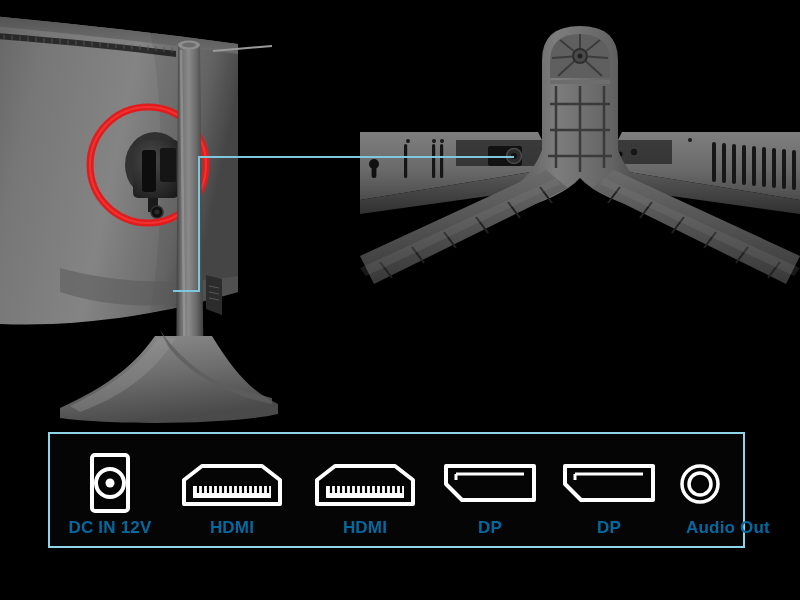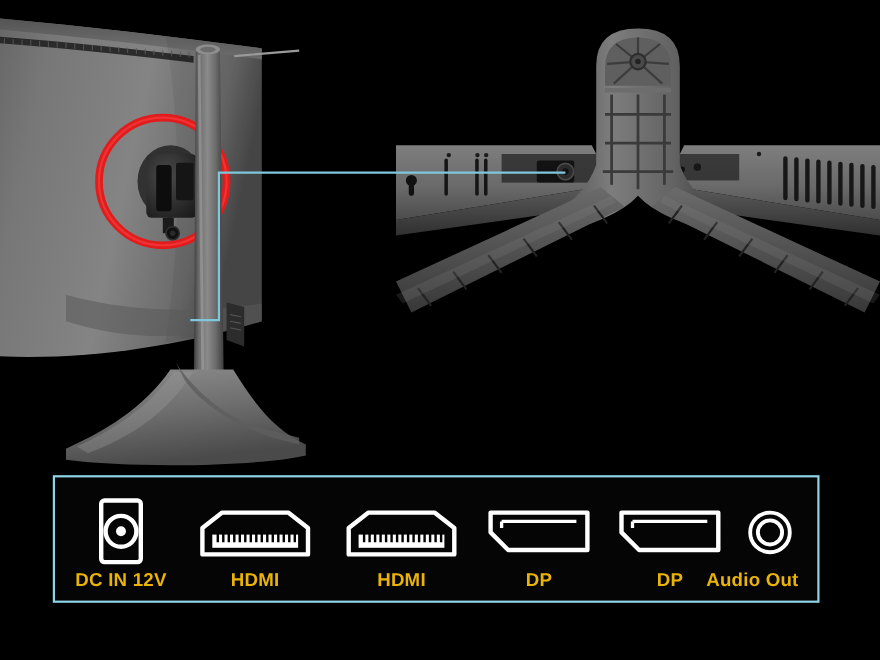--- a/index.html
+++ b/index.html
@@ -2,21 +2,21 @@
 <html><head>
 <meta charset="utf-8">
 <style>
   html,body{margin:0;padding:0;background:#000;}
   body{width:800px;height:600px;overflow:hidden;font-family:"Liberation Sans",sans-serif;}
   #stage{position:relative;width:800px;height:600px;background:#000;}
   .abs{position:absolute;}
   svg{display:block;}
   .port-label{
     position:absolute;
-    color:#eab308;
+    color:#0369a1;
     font-family:"Liberation Sans",sans-serif;
     font-size:17px;
     font-weight:700;
     letter-spacing:0.2px;
     text-align:center;
     white-space:nowrap;
     transform:translateX(-50%);
     top:518px;
   }
   .port-icon{position:absolute;transform:translateX(-50%);top:452px;}
@@ -359,15 +359,15 @@
     </svg>
   </div>
   <div class="port-label" style="left:609px;">DP</div>
 
   <div class="port-icon" style="left:700px;top:462px;">
     <svg width="44" height="44" viewBox="0 0 44 44">
       <circle cx="22" cy="22" r="18" fill="none" stroke="#fff" stroke-width="3.5"></circle>
       <circle cx="22" cy="22" r="11" fill="none" stroke="#fff" stroke-width="3.5"></circle>
     </svg>
   </div>
-  <div class="port-label" style="left:684px;">Audio Out</div>
+  <div class="port-label" style="left:728px;">Audio Out</div>
 
 </div>
 
 </body></html>

